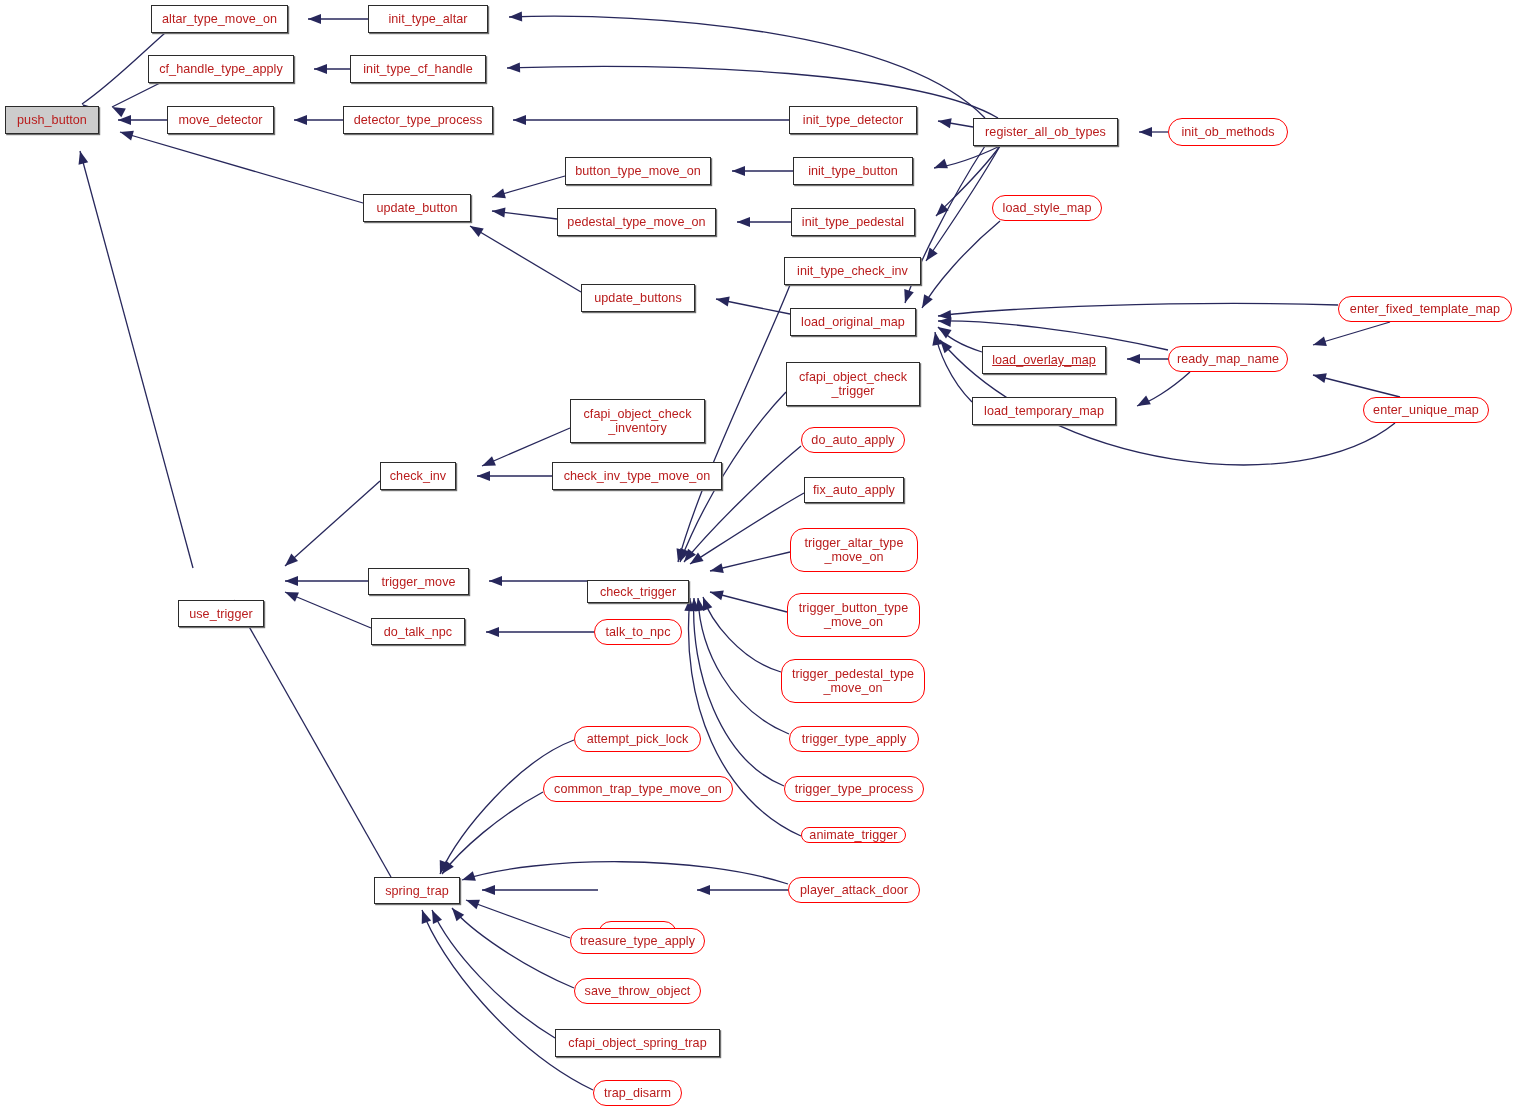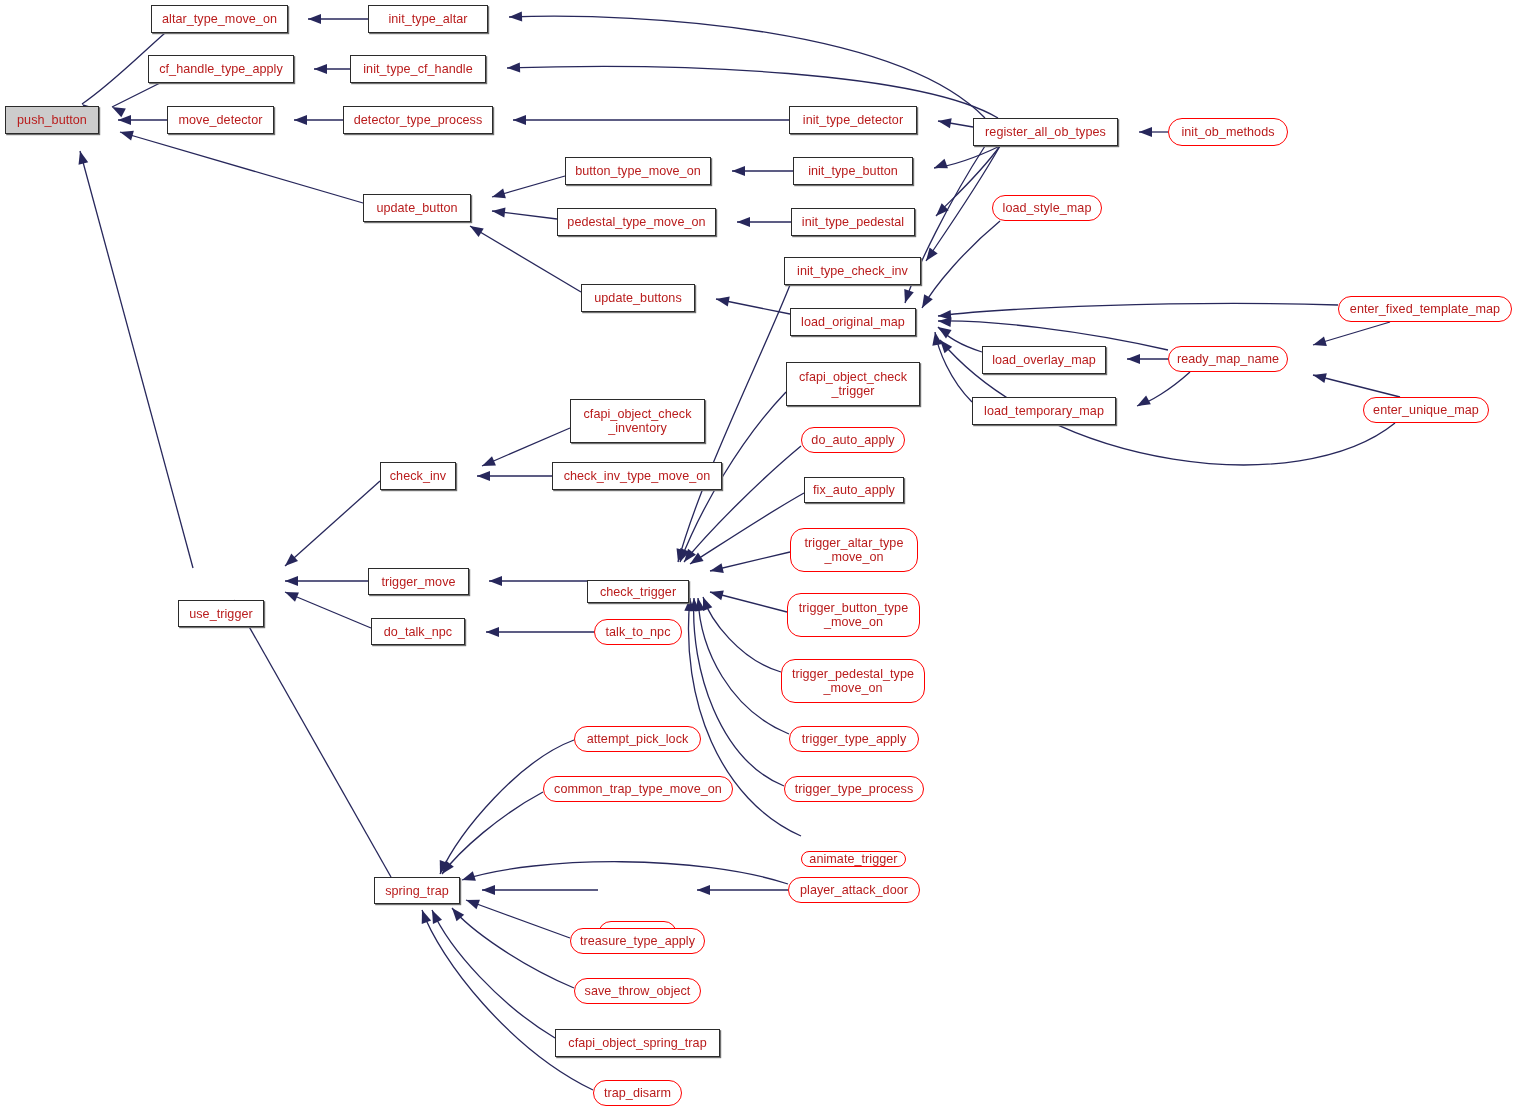--- a/index.html
+++ b/index.html
@@ -189,21 +189,21 @@
     <div class="node" style="left: 565px; top: 157px; width: 146px; height: 28px;">button_type_move_on</div>
     <div class="node" style="left: 793px; top: 157px; width: 120px; height: 28px;">init_type_button</div>
     <div class="node" style="left: 363px; top: 194px; width: 108px; height: 28px;">update_button</div>
     <div class="node" style="left: 557px; top: 208px; width: 159px; height: 28px;">pedestal_type_move_on</div>
     <div class="node" style="left: 791px; top: 208px; width: 124px; height: 28px;">init_type_pedestal</div>
     <div class="node red" style="left: 992px; top: 195px; width: 110px; height: 26px;">load_style_map</div>
     <div class="node" style="left: 784px; top: 257px; width: 137px; height: 28px;">init_type_check_inv</div>
     <div class="node" style="left: 581px; top: 284px; width: 114px; height: 28px;">update_buttons</div>
     <div class="node" style="left: 790px; top: 308px; width: 126px; height: 28px;">load_original_map</div>
     <div class="node red" style="left: 1338px; top: 296px; width: 174px; height: 26px;">enter_fixed_template_map</div>
-    <div class="node" style="left: 982px; top: 346px; width: 124px; height: 28px;">load_overlay_map</div>
+    <div class="node" style="left: 982px; top: 346px; width: 124px; height: 28px; text-decoration: underline;">load_overlay_map</div>
     <div class="node red" style="left: 1168px; top: 346px; width: 120px; height: 26px;">ready_map_name</div>
     <div class="node" style="left: 786px; top: 362px; width: 134px; height: 44px;">cfapi_object_check
 _trigger</div>
     <div class="node" style="left: 972px; top: 397px; width: 144px; height: 28px;">load_temporary_map</div>
     <div class="node red" style="left: 1363px; top: 397px; width: 126px; height: 26px;">enter_unique_map</div>
     <div class="node" style="left: 570px; top: 399px; width: 135px; height: 44px;">cfapi_object_check
 _inventory</div>
     <div class="node red" style="left: 801px; top: 427px; width: 104px; height: 26px;">do_auto_apply</div>
     <div class="node" style="left: 380px; top: 462px; width: 76px; height: 28px;">check_inv</div>
     <div class="node" style="left: 552px; top: 462px; width: 170px; height: 28px;">check_inv_type_move_on</div>
@@ -216,21 +216,21 @@
     <div class="node red" style="left: 787px; top: 593px; width: 133px; height: 44px;">trigger_button_type
 _move_on</div>
     <div class="node" style="left: 371px; top: 618px; width: 94px; height: 27px;">do_talk_npc</div>
     <div class="node red" style="left: 594px; top: 619px; width: 88px; height: 26px;">talk_to_npc</div>
     <div class="node red" style="left: 781px; top: 659px; width: 144px; height: 44px;">trigger_pedestal_type
 _move_on</div>
     <div class="node red" style="left: 574px; top: 726px; width: 127px; height: 26px;">attempt_pick_lock</div>
     <div class="node red" style="left: 789px; top: 726px; width: 130px; height: 26px;">trigger_type_apply</div>
     <div class="node red" style="left: 543px; top: 776px; width: 190px; height: 26px;">common_trap_type_move_on</div>
     <div class="node red" style="left: 784px; top: 776px; width: 140px; height: 26px;">trigger_type_process</div>
-    <div class="node red" style="left: 801px; top: 827px; width: 105px; height: 16px; margin-top: 24px;">animate_trigger</div>
+    <div class="node red" style="left: 801px; top: 827px; width: 105px; height: 16px;">animate_trigger</div>
     <div class="node" style="left: 374px; top: 877px; width: 86px; height: 27px;">spring_trap</div>
     <div class="node red" style="left: 598px; top: 921px; width: 79px; height: 26px;">hit_player</div>
     <div class="node red" style="left: 788px; top: 877px; width: 132px; height: 26px;">player_attack_door</div>
     <div class="node red" style="left: 570px; top: 928px; width: 135px; height: 26px;">treasure_type_apply</div>
     <div class="node red" style="left: 574px; top: 978px; width: 127px; height: 26px;">save_throw_object</div>
     <div class="node" style="left: 555px; top: 1029px; width: 165px; height: 28px;">cfapi_object_spring_trap</div>
     <div class="node red" style="left: 593px; top: 1080px; width: 89px; height: 26px;">trap_disarm</div>
   </div>
 
 </body></html>

